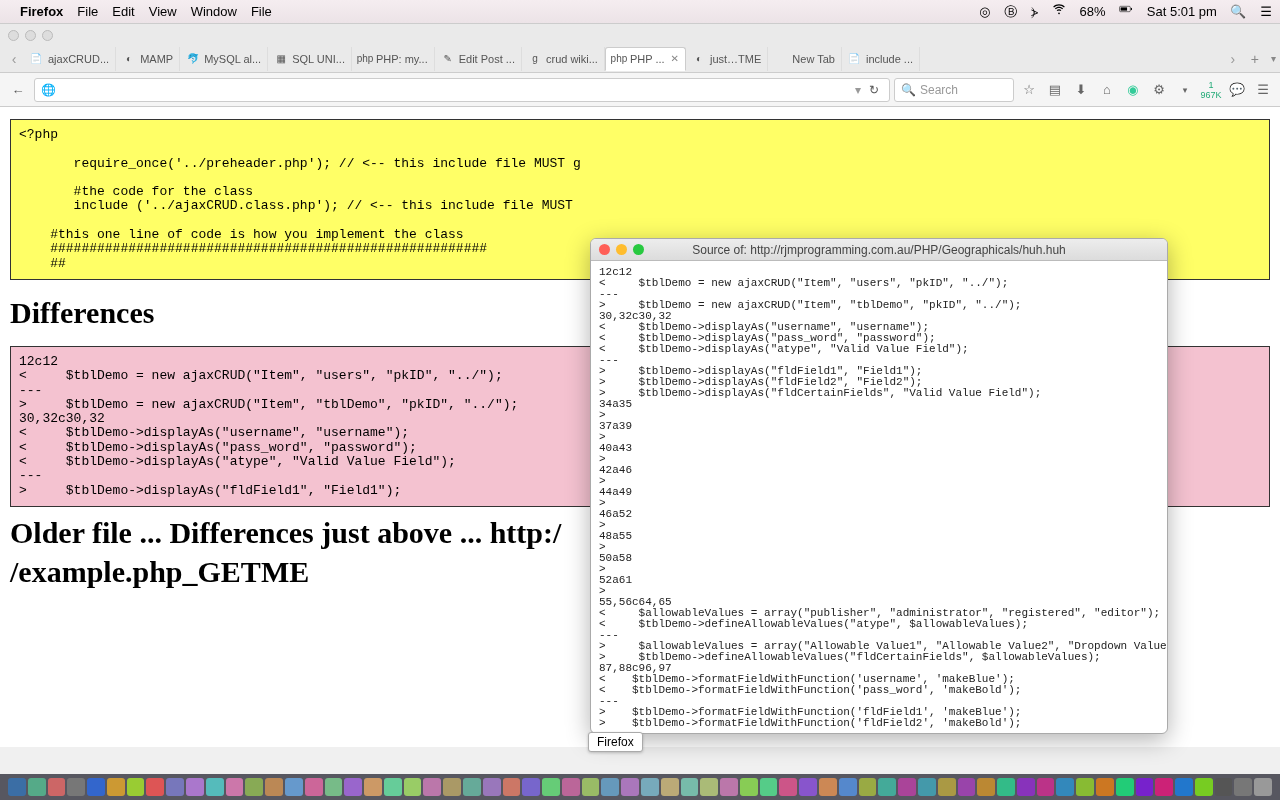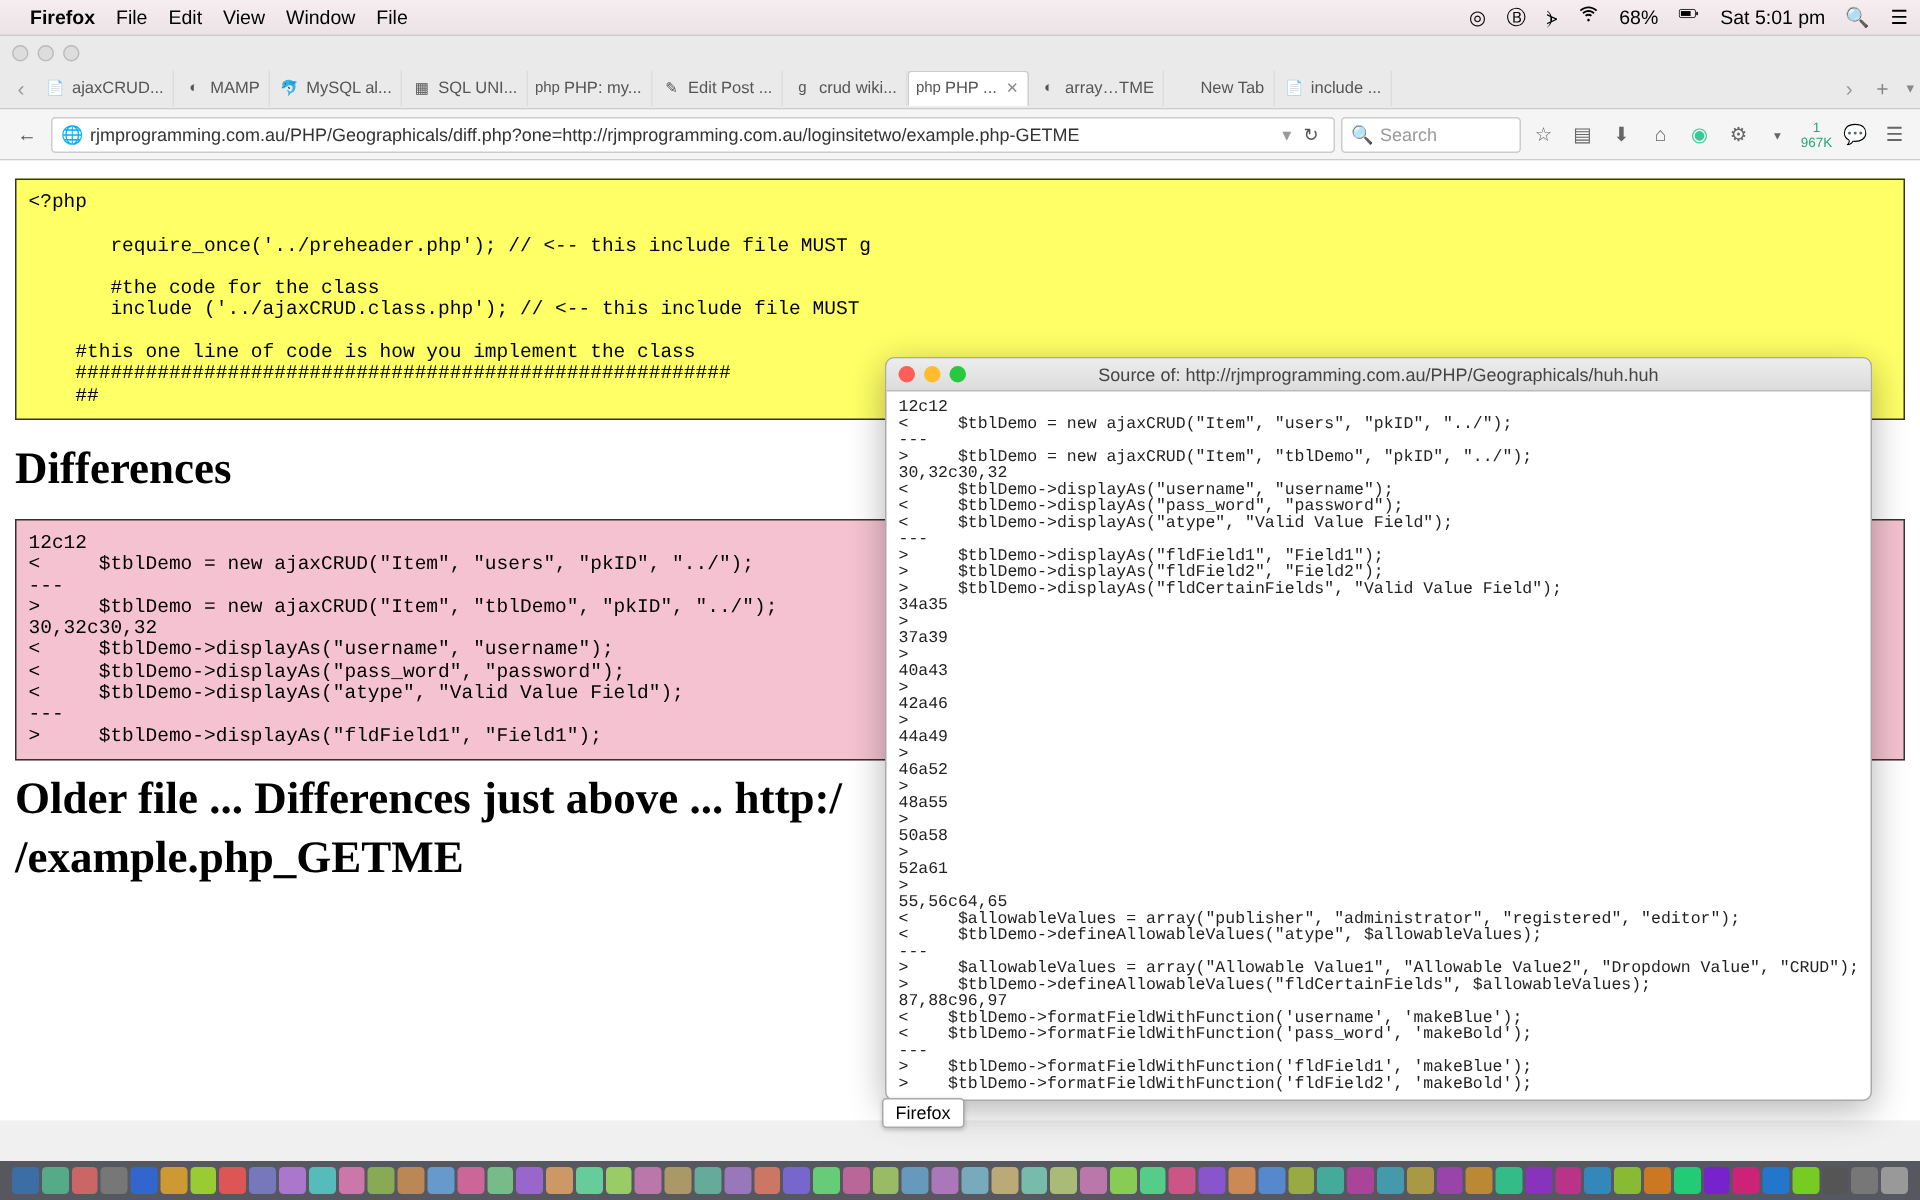--- a/index.html
+++ b/index.html
@@ -38,21 +38,21 @@
 
 
 .page { background: #fff; padding: 12px 10px; height: 640px; overflow: hidden; }
 h1 { font-family: "Times New Roman", serif; font-size: 30px; font-weight: bold; margin: 6px 0 18px; line-height: 1.3; }
 h2 { font-family: "Times New Roman", serif; font-size: 30px; font-weight: bold; margin: 16px 0; }
 .codeblock { border: 1px solid #333; padding: 8px; font-family: "Courier New", monospace; font-size: 13px; line-height: 1.1; white-space: pre; overflow: hidden; width: 100%; }
 .yellow { background: #ffff66; }
 .pink { background: #f4c2d0; }
 
 
-.popup { position: absolute; left: 590px; top: 238px; width: 658px; height: 496px; background: #fff; border: 1px solid #aaa; border-radius: 6px; box-shadow: 0 6px 24px rgba(0,0,0,0.3); overflow: hidden; }
+.popup { position: absolute; left: 590px; top: 238px; width: 578px; height: 496px; background: #fff; border: 1px solid #aaa; border-radius: 6px; box-shadow: 0 6px 24px rgba(0,0,0,0.3); overflow: hidden; }
 .popup-title { height: 22px; background: linear-gradient(#ededed, #dcdcdc); display: flex; align-items: center; font-size: 12px; border-bottom: 1px solid #bbb; position: relative; }
 .popup-title .dots { display: flex; gap: 6px; padding-left: 8px; position: absolute; left: 0; }
 .popup-title .dots .d { width: 11px; height: 11px; border-radius: 50%; }
 .d.red { background: #ff5f57; } .d.yel { background: #ffbd2e; } .d.grn { background: #28c940; }
 .popup-title .tt { flex: 1; text-align: center; color: #444; }
 .popup-body { padding: 6px 8px; font-family: "Courier New", monospace; font-size: 11px; line-height: 1.0; white-space: pre; color: #222; overflow: hidden; }
 
 
 .tooltip { position: absolute; left: 588px; top: 732px; background: #fff; border: 1px solid #aaa; border-radius: 3px; padding: 2px 8px; font-size: 12px; box-shadow: 0 1px 3px rgba(0,0,0,0.2); }
 
@@ -133,41 +133,40 @@
           <span class="tabicon">g</span>
           <span>crud wiki...</span>
         </div>
         <div class="tab active">
           <span class="tabicon">php</span>
           <span>PHP ...</span>
           <span class="tab-close">✕</span>
         </div>
         <div class="tab">
           <span class="tabicon">◐</span>
-          <span>array…TME</span>
+          <span>just…TME</span>
         </div>
         <div class="tab">
           <span class="tabicon"></span>
           <span>New Tab</span>
         </div>
         <div class="tab">
           <span class="tabicon">📄</span>
           <span>include ...</span>
         </div>
       </div>
     <span class="nav-arr">›</span>
     <span class="tab-plus">+</span>
     <span class="tab-drop">▾</span>
   </div>
 
   <div class="urlbar">
     <span class="navbtn">←</span>
     <div class="urlfield">
       <span class="globe">🌐</span>
-      <span>rjmprogramming.com.au/PHP/Geographicals/diff.php?one=http://rjmprogramming.com.au/loginsitetwo/example.php-GETME</span>
       <span style="flex:1"></span>
       <span style="color:#999">▾</span>
       <span class="reload">↻</span>
     </div>
     <div class="searchfield">
       <span>🔍</span>
       <span>Search</span>
     </div>
     <span class="toolicon">☆</span>
     <span class="toolicon">▤</span>

